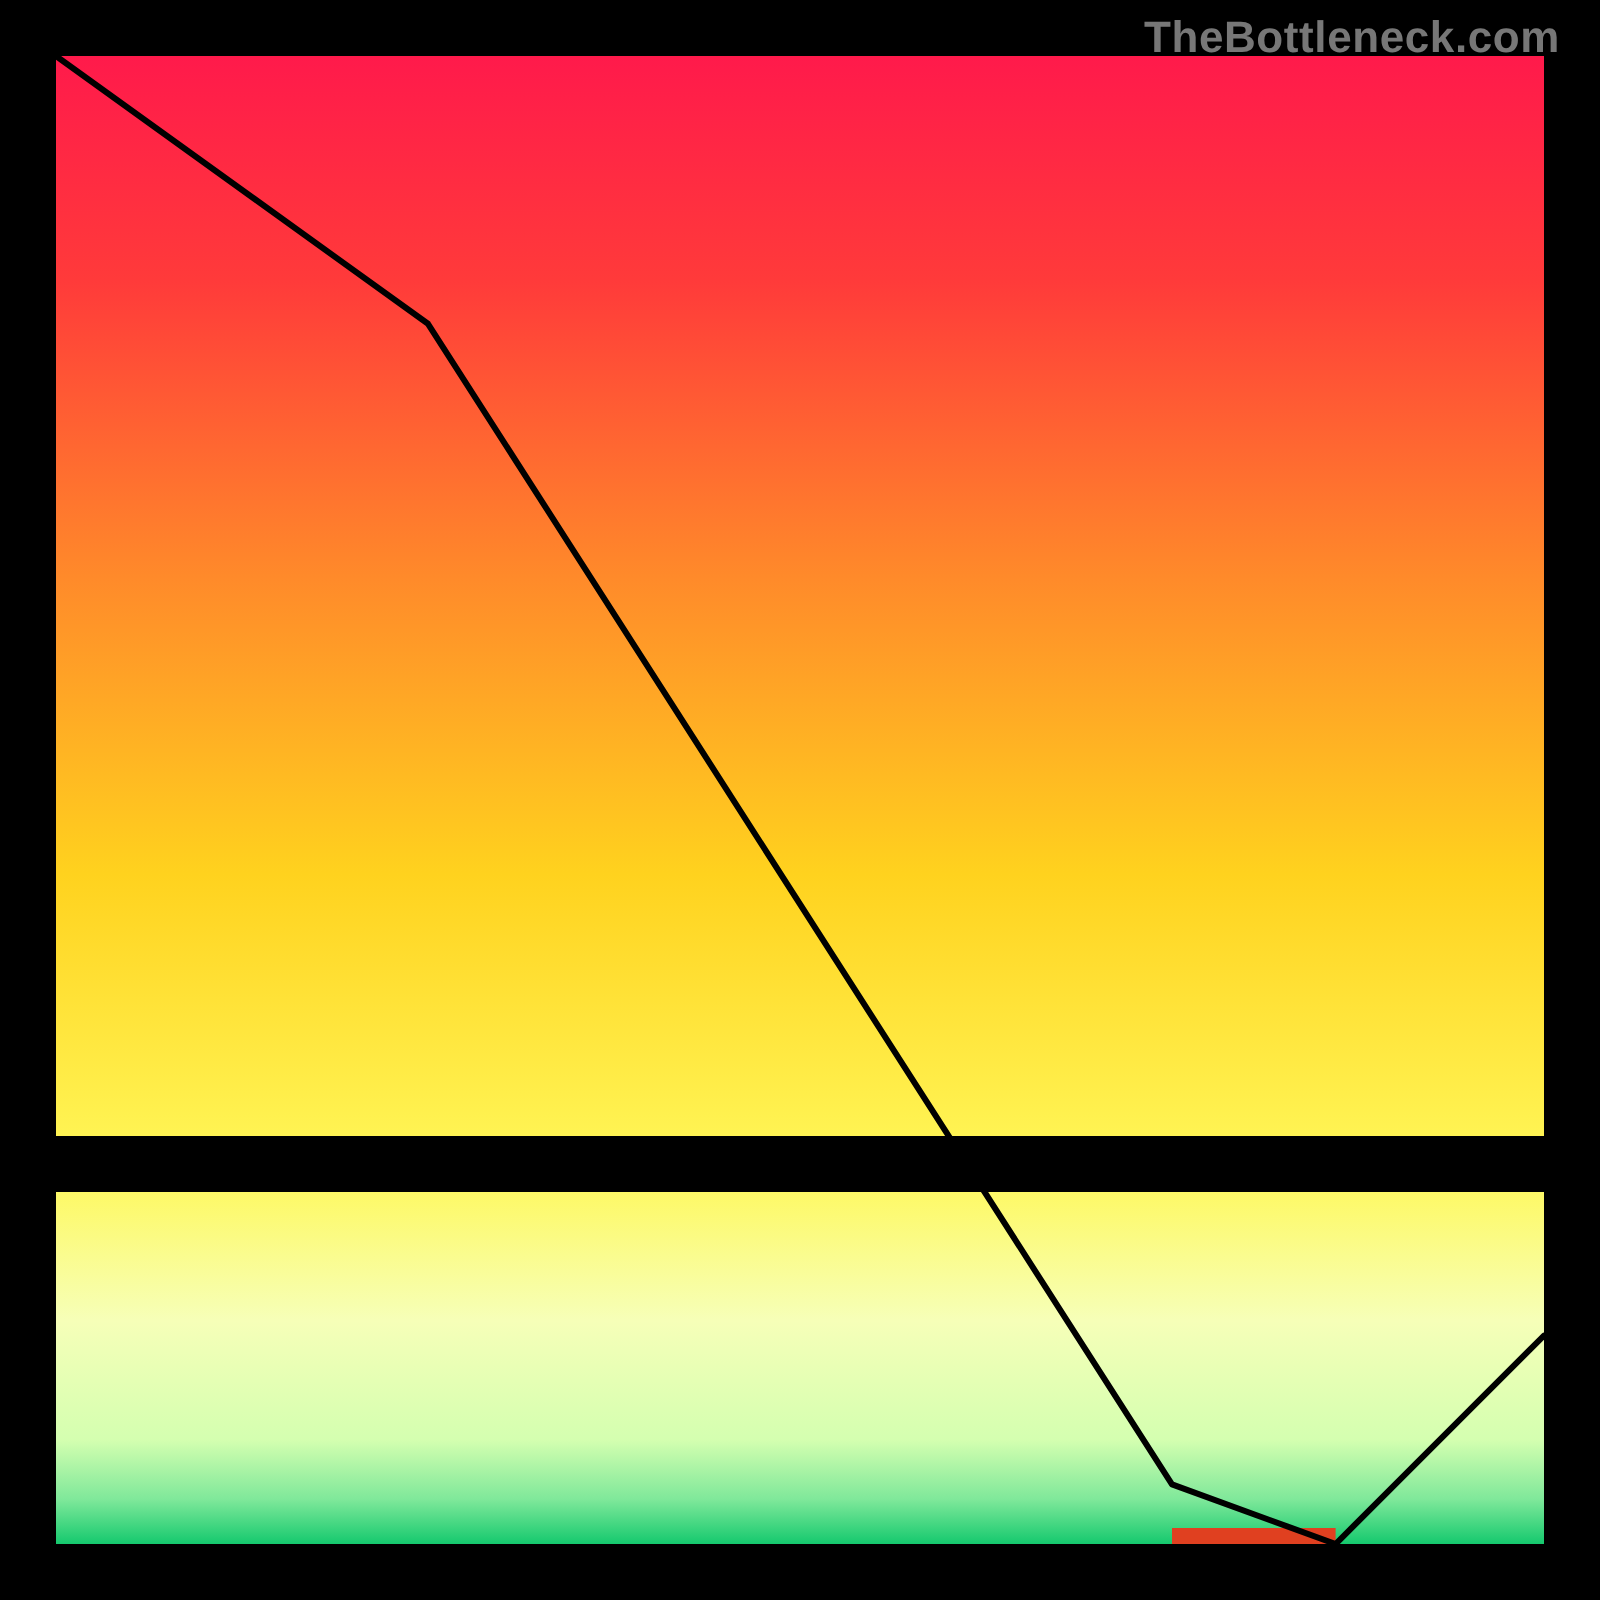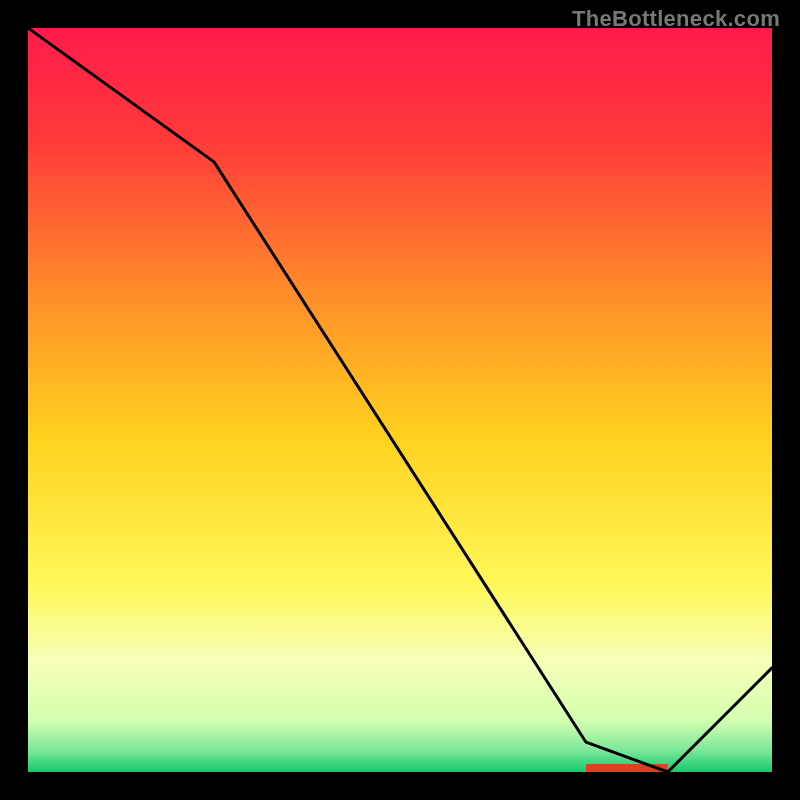--- a/index.html
+++ b/index.html
@@ -6,21 +6,21 @@
     margin: 0;
     padding: 0;
     width: 800px;
     height: 800px;
     background: #000;
     overflow: hidden;
   }
   .container {
     position: relative;
     width: 800px;
-    height: 800px;
+    height: 596px;
   }
   .watermark {
     position: absolute;
     top: 6px;
     right: 20px;
     font-family: Arial, Helvetica, sans-serif;
     font-size: 22px;
     font-weight: 600;
     color: #777;
     letter-spacing: 0.3px;

